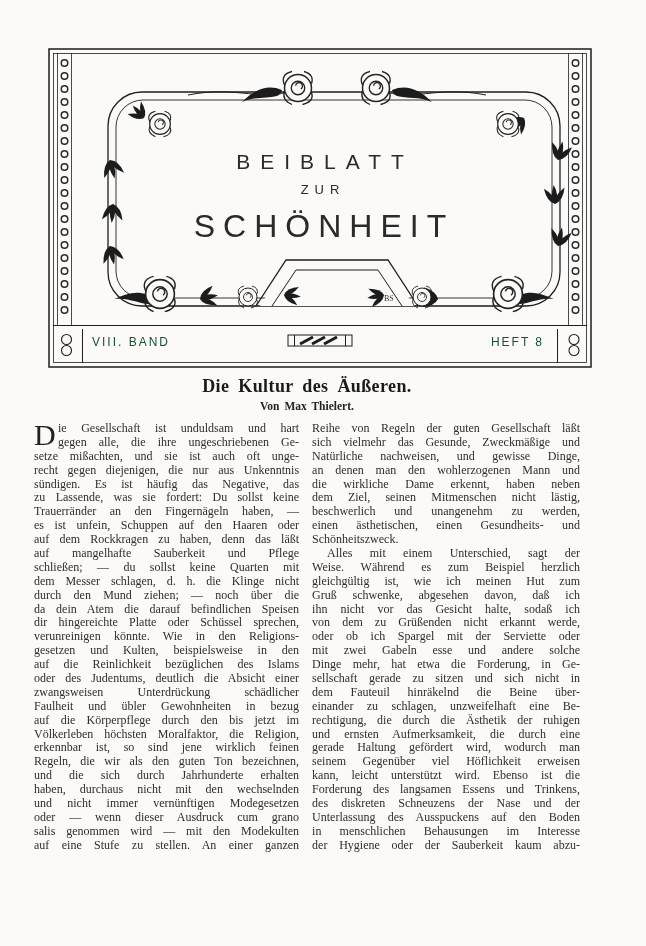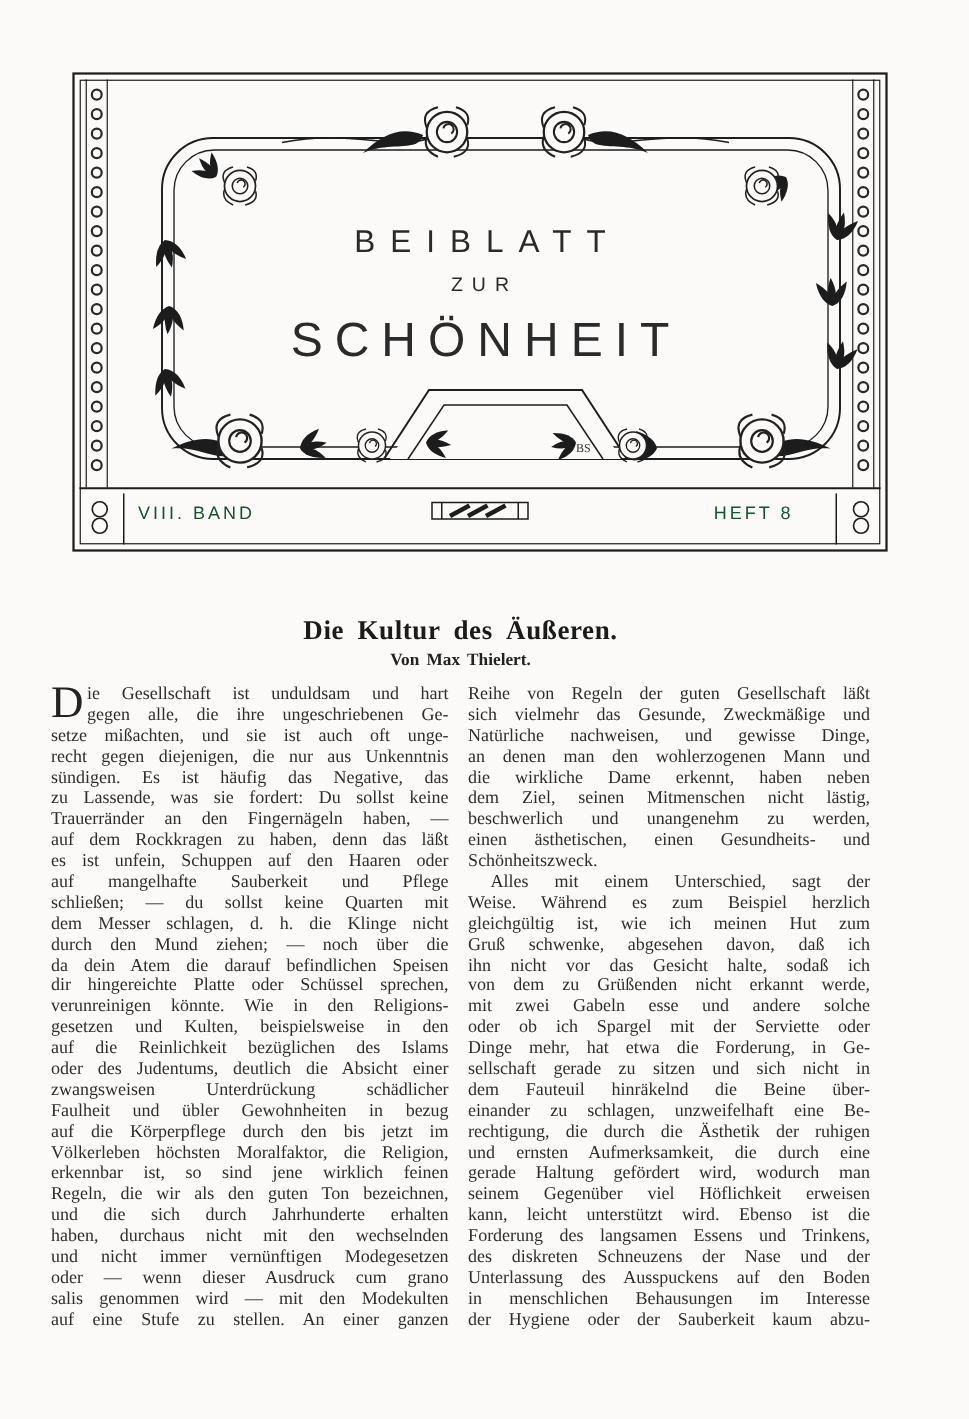--- a/index.html
+++ b/index.html
@@ -25,24 +25,24 @@
   }
   .masthead-title .t1{font-size:21px;letter-spacing:10px;text-indent:10px;font-weight:400;}
   .masthead-title .t2{font-size:13px;letter-spacing:6px;text-indent:6px;margin-top:8px;}
   .masthead-title .t3{font-size:32px;letter-spacing:8px;text-indent:8px;margin-top:11px;}
   .band-bar-label{
     position:absolute;top:287px;
     font-family:"Liberation Sans", sans-serif;
     font-size:12px;letter-spacing:2px;color:#14532d;
   }
   .volume{left:44px;}
-  .issue{right:63px;margin-left:24px;}
+  .issue{right:48px;margin-left:24px;}
 
   
-  .article{position:absolute;left:0;top:388px;width:614px;}
+  .article{position:absolute;left:0;top:354px;width:614px;}
   .article-title{
     margin:22px 0 0 0;
     text-align:center;
     font-size:18px;font-weight:bold;color:#1b1b1b;
     word-spacing:4px;letter-spacing:0.4px;
   }
   .byline{
     text-align:center;
     font-size:11.5px;font-weight:bold;color:#222;
     margin-top:3px;word-spacing:2px;
@@ -196,22 +196,22 @@
       <div class="col left-col">
         <span class="dropcap">D</span>
         <div class="lines justify-all dropcap-indent">
             <div class="jline">ie Gesellschaft ist unduldsam und hart</div>
             <div class="jline">gegen alle, die ihre ungeschriebenen Ge-</div>
             <div class="jline">setze mißachten, und sie ist auch oft unge-</div>
             <div class="jline">recht gegen diejenigen, die nur aus Unkenntnis</div>
             <div class="jline">sündigen. Es ist häufig das Negative, das</div>
             <div class="jline">zu Lassende, was sie fordert: Du sollst keine</div>
             <div class="jline">Trauerränder an den Fingernägeln haben, —</div>
+            <div class="jline">es ist unfein, Schuppen auf den Haaren oder</div>
             <div class="jline">auf dem Rockkragen zu haben, denn das läßt</div>
-            <div class="jline">es ist unfein, Schuppen auf den Haaren oder</div>
             <div class="jline">auf mangelhafte Sauberkeit und Pflege</div>
             <div class="jline">schließen; — du sollst keine Quarten mit</div>
             <div class="jline">dem Messer schlagen, d. h. die Klinge nicht</div>
             <div class="jline">durch den Mund ziehen; — noch über die</div>
             <div class="jline">da dein Atem die darauf befindlichen Speisen</div>
             <div class="jline">dir hingereichte Platte oder Schüssel sprechen,</div>
             <div class="jline">verunreinigen könnte. Wie in den Religions-</div>
             <div class="jline">gesetzen und Kulten, beispielsweise in den</div>
             <div class="jline">auf die Reinlichkeit bezüglichen des Islams</div>
             <div class="jline">oder des Judentums, deutlich die Absicht einer</div>
@@ -241,22 +241,22 @@
             <div class="jline">einen ästhetischen, einen Gesundheits- und</div>
             <div class="jline">Schönheitszweck.</div>
           </div>
         <div class="lines justify-all indent-first">
             <div class="jline">Alles mit einem Unterschied, sagt der</div>
             <div class="jline">Weise. Während es zum Beispiel herzlich</div>
             <div class="jline">gleichgültig ist, wie ich meinen Hut zum</div>
             <div class="jline">Gruß schwenke, abgesehen davon, daß ich</div>
             <div class="jline">ihn nicht vor das Gesicht halte, sodaß ich</div>
             <div class="jline">von dem zu Grüßenden nicht erkannt werde,</div>
+            <div class="jline">oder ob ich Spargel mit der Serviette oder</div>
             <div class="jline">mit zwei Gabeln esse und andere solche</div>
-            <div class="jline">oder ob ich Spargel mit der Serviette oder</div>
             <div class="jline">Dinge mehr, hat etwa die Forderung, in Ge-</div>
             <div class="jline">sellschaft gerade zu sitzen und sich nicht in</div>
             <div class="jline">dem Fauteuil hinräkelnd die Beine über-</div>
             <div class="jline">einander zu schlagen, unzweifelhaft eine Be-</div>
             <div class="jline">rechtigung, die durch die Ästhetik der ruhigen</div>
             <div class="jline">und ernsten Aufmerksamkeit, die durch eine</div>
             <div class="jline">gerade Haltung gefördert wird, wodurch man</div>
             <div class="jline">seinem Gegenüber viel Höflichkeit erweisen</div>
             <div class="jline">kann, leicht unterstützt wird. Ebenso ist die</div>
             <div class="jline">Forderung des langsamen Essens und Trinkens,</div>

